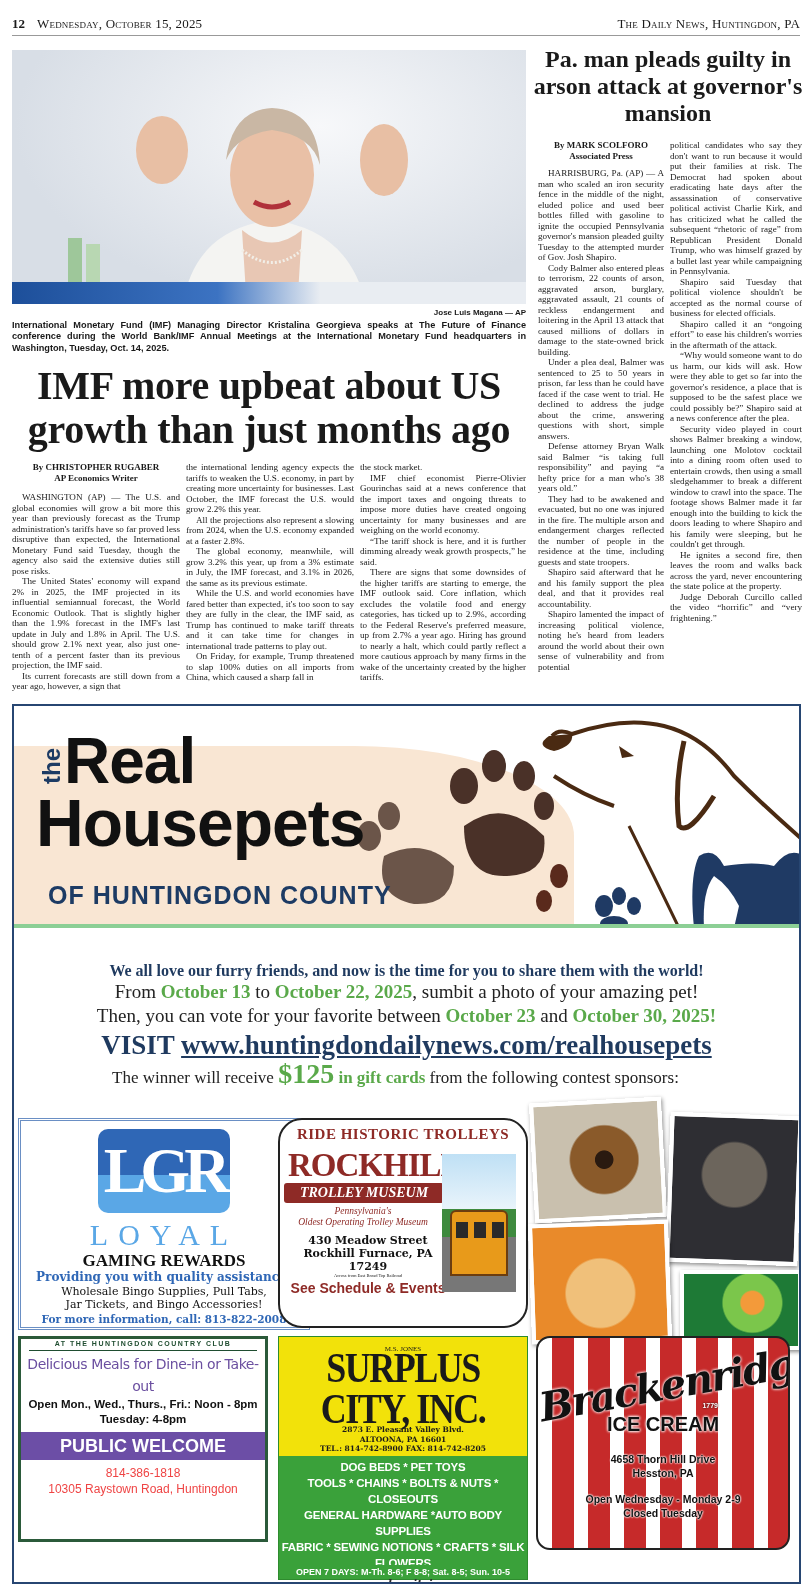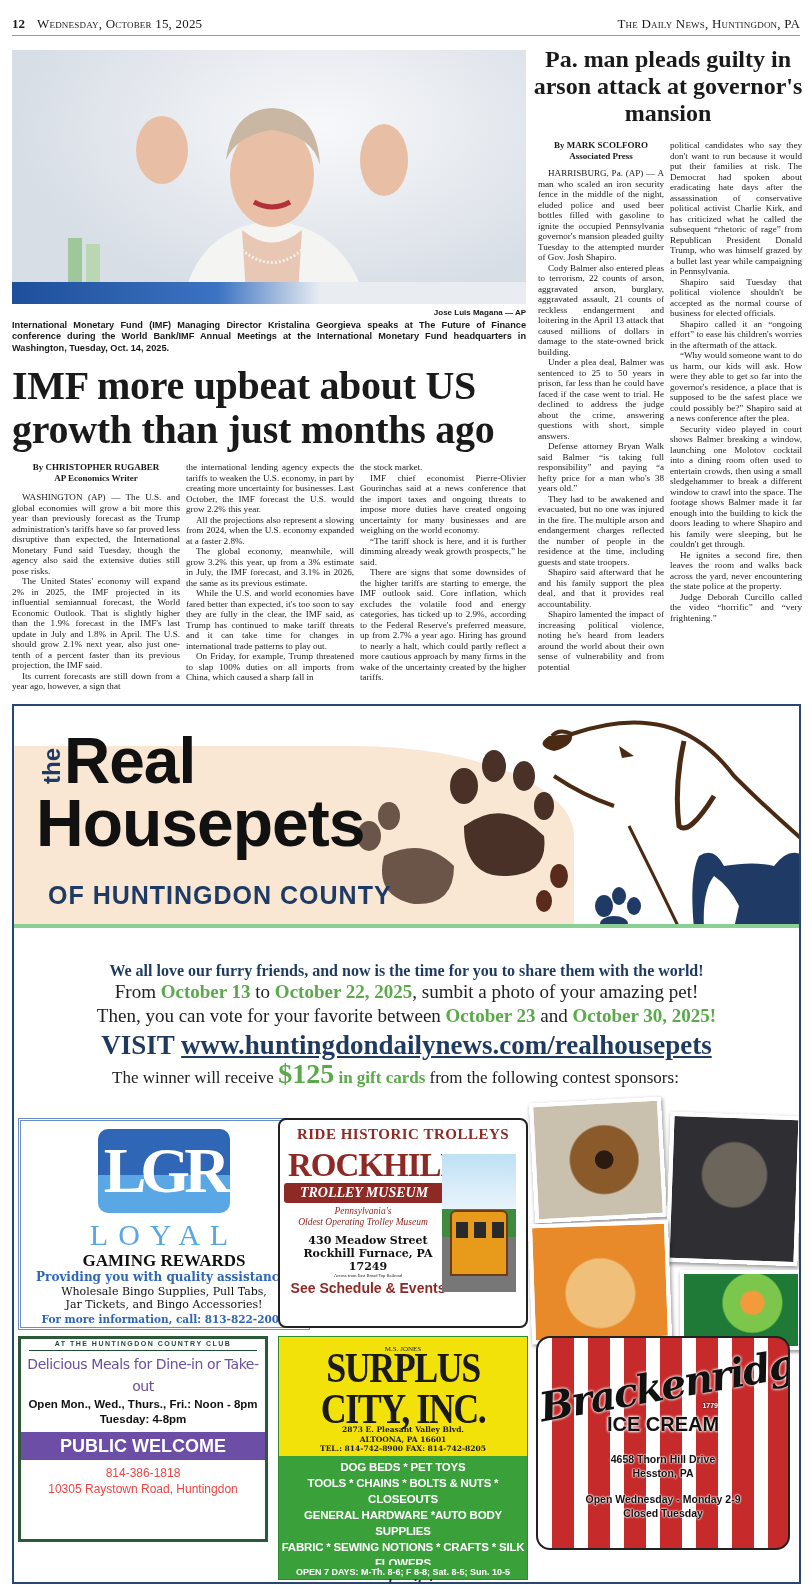--- a/index.html
+++ b/index.html
@@ -8,21 +8,21 @@
 .folio{top:14px;left:12px;right:12px;height:22px;border-bottom:1px solid #999;font-size:13px;display:flex;justify-content:space-between;align-items:flex-end;padding-bottom:3px}
 .folio .pg{font-weight:bold;margin-right:12px}
 .folio .sc{font-variant:small-caps;letter-spacing:.2px}
 .photo{left:12px;top:50px;width:514px;height:254px;background:linear-gradient(180deg,#dfe6ee 0%,#eef2f6 40%,#f3f5f7 100%);overflow:hidden}
 .photo .wall{position:absolute;left:0;top:0;width:100%;height:100%;background:radial-gradient(ellipse at 60% 30%,#f7f8fa,#d8dee6 70%)}
 .photo .person{position:absolute;left:110px;top:30px;width:300px;height:230px}
 .photo .bar{position:absolute;left:0;bottom:0;width:100%;height:22px;background:linear-gradient(90deg,#1d4f9a,#3c73c2 40%,#e9edf2 60%)}
 .photo .bottles{position:absolute;left:50px;bottom:20px;width:60px;height:60px}
 .credit{left:12px;top:308px;width:514px;text-align:right;font:bold 8px "Liberation Sans",sans-serif}
 .cutline{left:12px;top:320px;width:514px;font:bold 9.2px/11.4px "Liberation Sans",sans-serif;text-align:justify}
-.hed1{left:12px;top:364px;width:514px;text-align:left;font:bold 40px/44px "Liberation Serif",serif;letter-spacing:-.3px}
+.hed1{left:12px;top:364px;width:514px;text-align:center;font:bold 40px/44px "Liberation Serif",serif;letter-spacing:-.3px}
 .byline{font:bold 9px/11px "Liberation Serif",serif;text-align:center;margin-bottom:8px}
 .col{font:9.1px/10.5px "Liberation Serif",serif;text-align:justify;hyphens:auto}
 .col p{text-indent:10px}
 .hed2{left:532px;top:46px;width:272px;text-align:center;font:bold 24px/27px "Liberation Serif",serif}
 .ad{left:12px;top:704px;width:789px;height:880px;border:2px solid #274672;background:#fff;overflow:hidden}
 .banner{position:absolute;left:0;top:0;width:100%;height:222px;background:#fff;overflow:hidden}
 .wave{position:absolute;left:0;top:40px;width:560px;height:190px;background:#f9e6d3;border-radius:0 220px 0 0/0 90px 0 0}
 .the{position:absolute;left:24px;top:40px;transform:rotate(-90deg);transform-origin:left top;font:900 24px "Liberation Sans",sans-serif;color:#1d3b64;top:78px}
 .real{position:absolute;left:50px;top:24px;font:900 64px/62px "Liberation Sans",sans-serif;color:#111;letter-spacing:-1px}
 .hp{position:absolute;left:22px;top:84px;font:900 66px/66px "Liberation Sans",sans-serif;color:#111;letter-spacing:-1px}
@@ -38,21 +38,21 @@
 .l5 .big{font-size:28px;color:#5aa94a;font-weight:bold}
 .l5 .gb{color:#5aa94a;font-weight:bold}
 .box{position:absolute}
 .lgr{left:4px;top:412px;width:292px;height:212px;border:3px double #6a8fc4;text-align:center;background:#fff}
 .lgr .logo{margin:8px auto 0;width:132px;height:84px;background:linear-gradient(180deg,#2f67b6 55%,#5aa7e6 55%);border-radius:10px;color:#fff;font:bold 64px/84px "Liberation Serif",serif;letter-spacing:-6px}
 .lgr .loyal{font:30px/32px "Liberation Serif",serif;color:#5aa7e6;letter-spacing:10px;margin-top:6px}
 .lgr .gr{font:bold 17px/19px "Liberation Serif",serif;color:#111}
 .lgr .pr{font:bold 12px/15px "DejaVu Serif",serif;color:#2f67b6}
 .lgr .ws{font:11px/13px "DejaVu Serif",serif;color:#111}
 .lgr .call{font:bold 10.5px/14px "DejaVu Serif",serif;color:#2f67b6;margin-top:1px}
-.rock{left:264px;top:412px;width:250px;height:210px;border:2px solid #222;border-radius:8px;padding:6px 8px;background:#fff}
+.rock{left:264px;top:412px;width:250px;height:210px;border:2px solid #222;border-radius:24px;padding:6px 8px;background:#fff}
 .rock .ride{font:bold 15px "Liberation Serif",serif;color:#8e2a26;text-align:center;letter-spacing:.5px}
 .rock .name{font:bold 33px/36px "Liberation Serif",serif;color:#8e2a26;margin-top:4px;width:150px;letter-spacing:-1px}
 .rock .ribbon{background:#8e2a26;color:#fff;font:italic bold 14px/20px "Liberation Serif",serif;text-align:center;width:160px;margin-left:-4px;border-radius:3px}
 .rock .oldest{font:italic 9.5px/11px "Liberation Serif",serif;color:#8e2a26;text-align:center;width:150px;margin-top:3px}
 .rock .addr{font:bold 11px/13px "DejaVu Serif",serif;color:#111;text-align:center;width:160px;margin-top:6px}
 .rock .across{font:4.5px "Liberation Serif",serif;text-align:center;width:160px}
 .rock .sched{font:bold 14px "Liberation Sans",sans-serif;color:#8e2a26;text-align:center;width:160px;margin-top:2px}
 .rock .web{font:bold 12px "DejaVu Serif",serif;color:#8e2a26;position:absolute;left:6px;bottom:6px;width:238px;display:flex;justify-content:space-between;align-items:center}
 .rock .fb{display:inline-block;width:11px;height:11px;background:#3b5998;color:#fff;font:bold 9px/11px "Liberation Sans",sans-serif;text-align:center;margin-right:3px}
 .tram{position:absolute;right:10px;top:34px;width:74px;height:138px;background:linear-gradient(180deg,#bfe0f5 0%,#e9f4fb 40%,#3e8a3e 40%,#3e8a3e 60%,#777 60%)}

